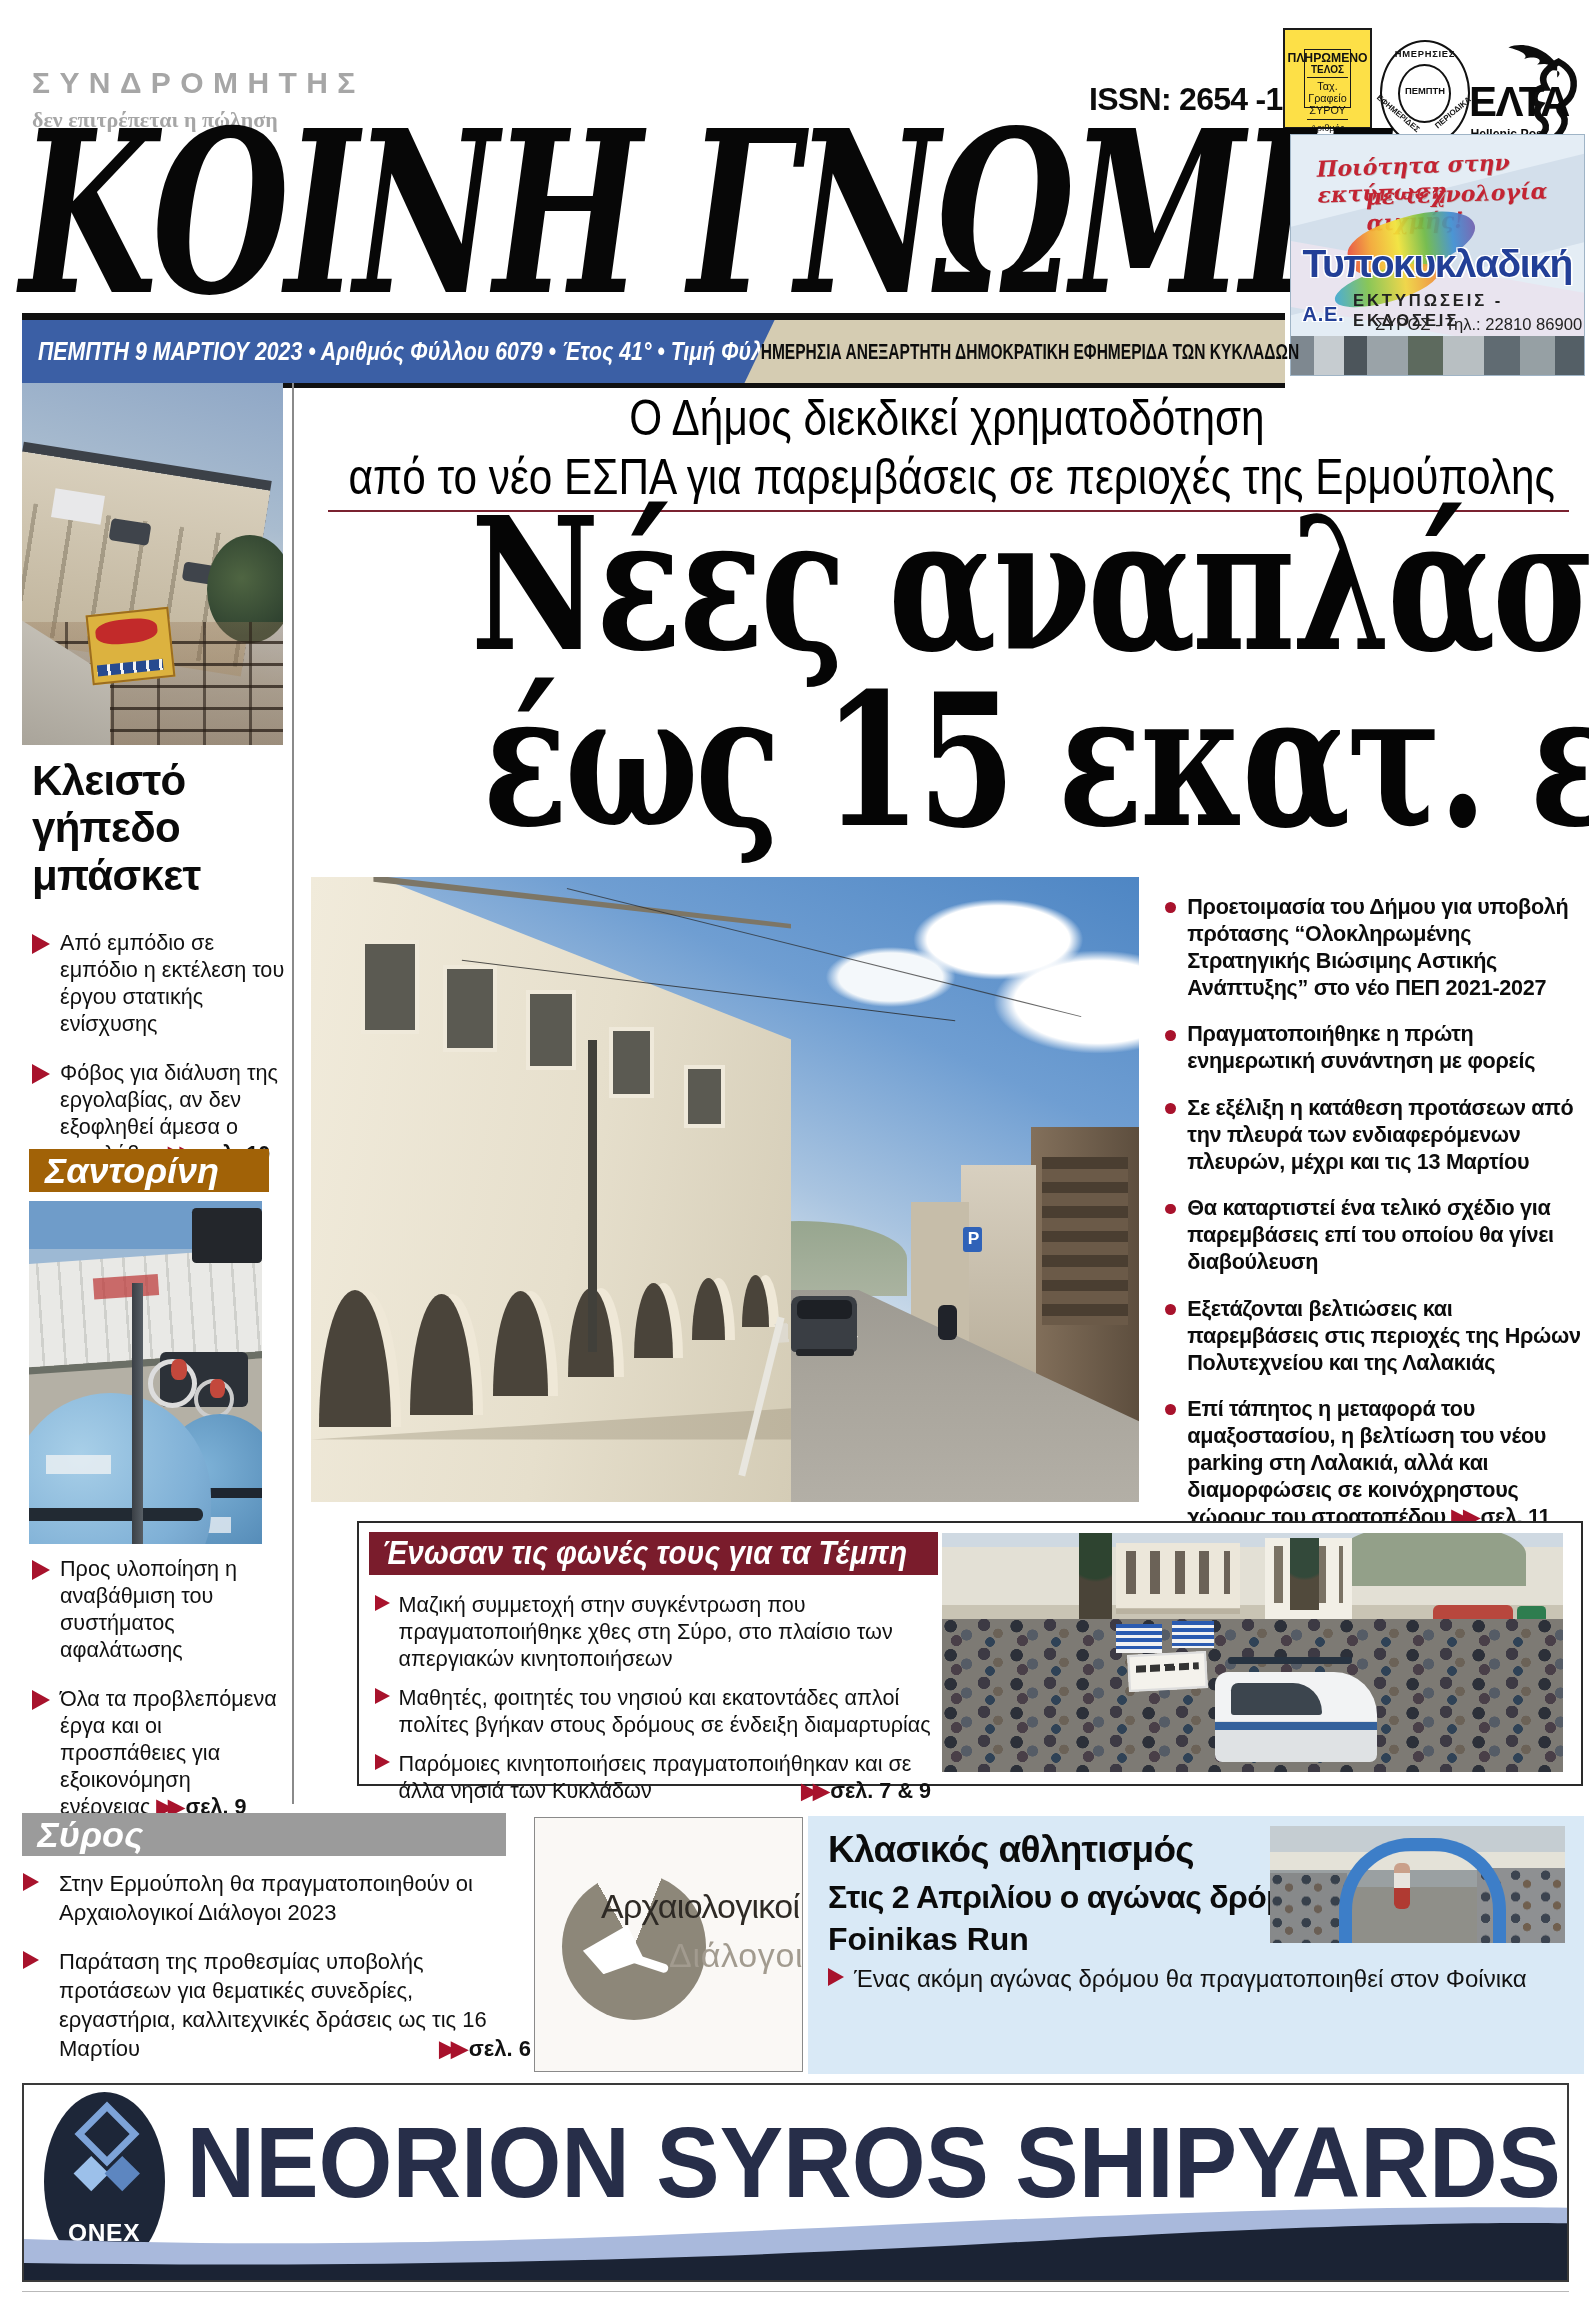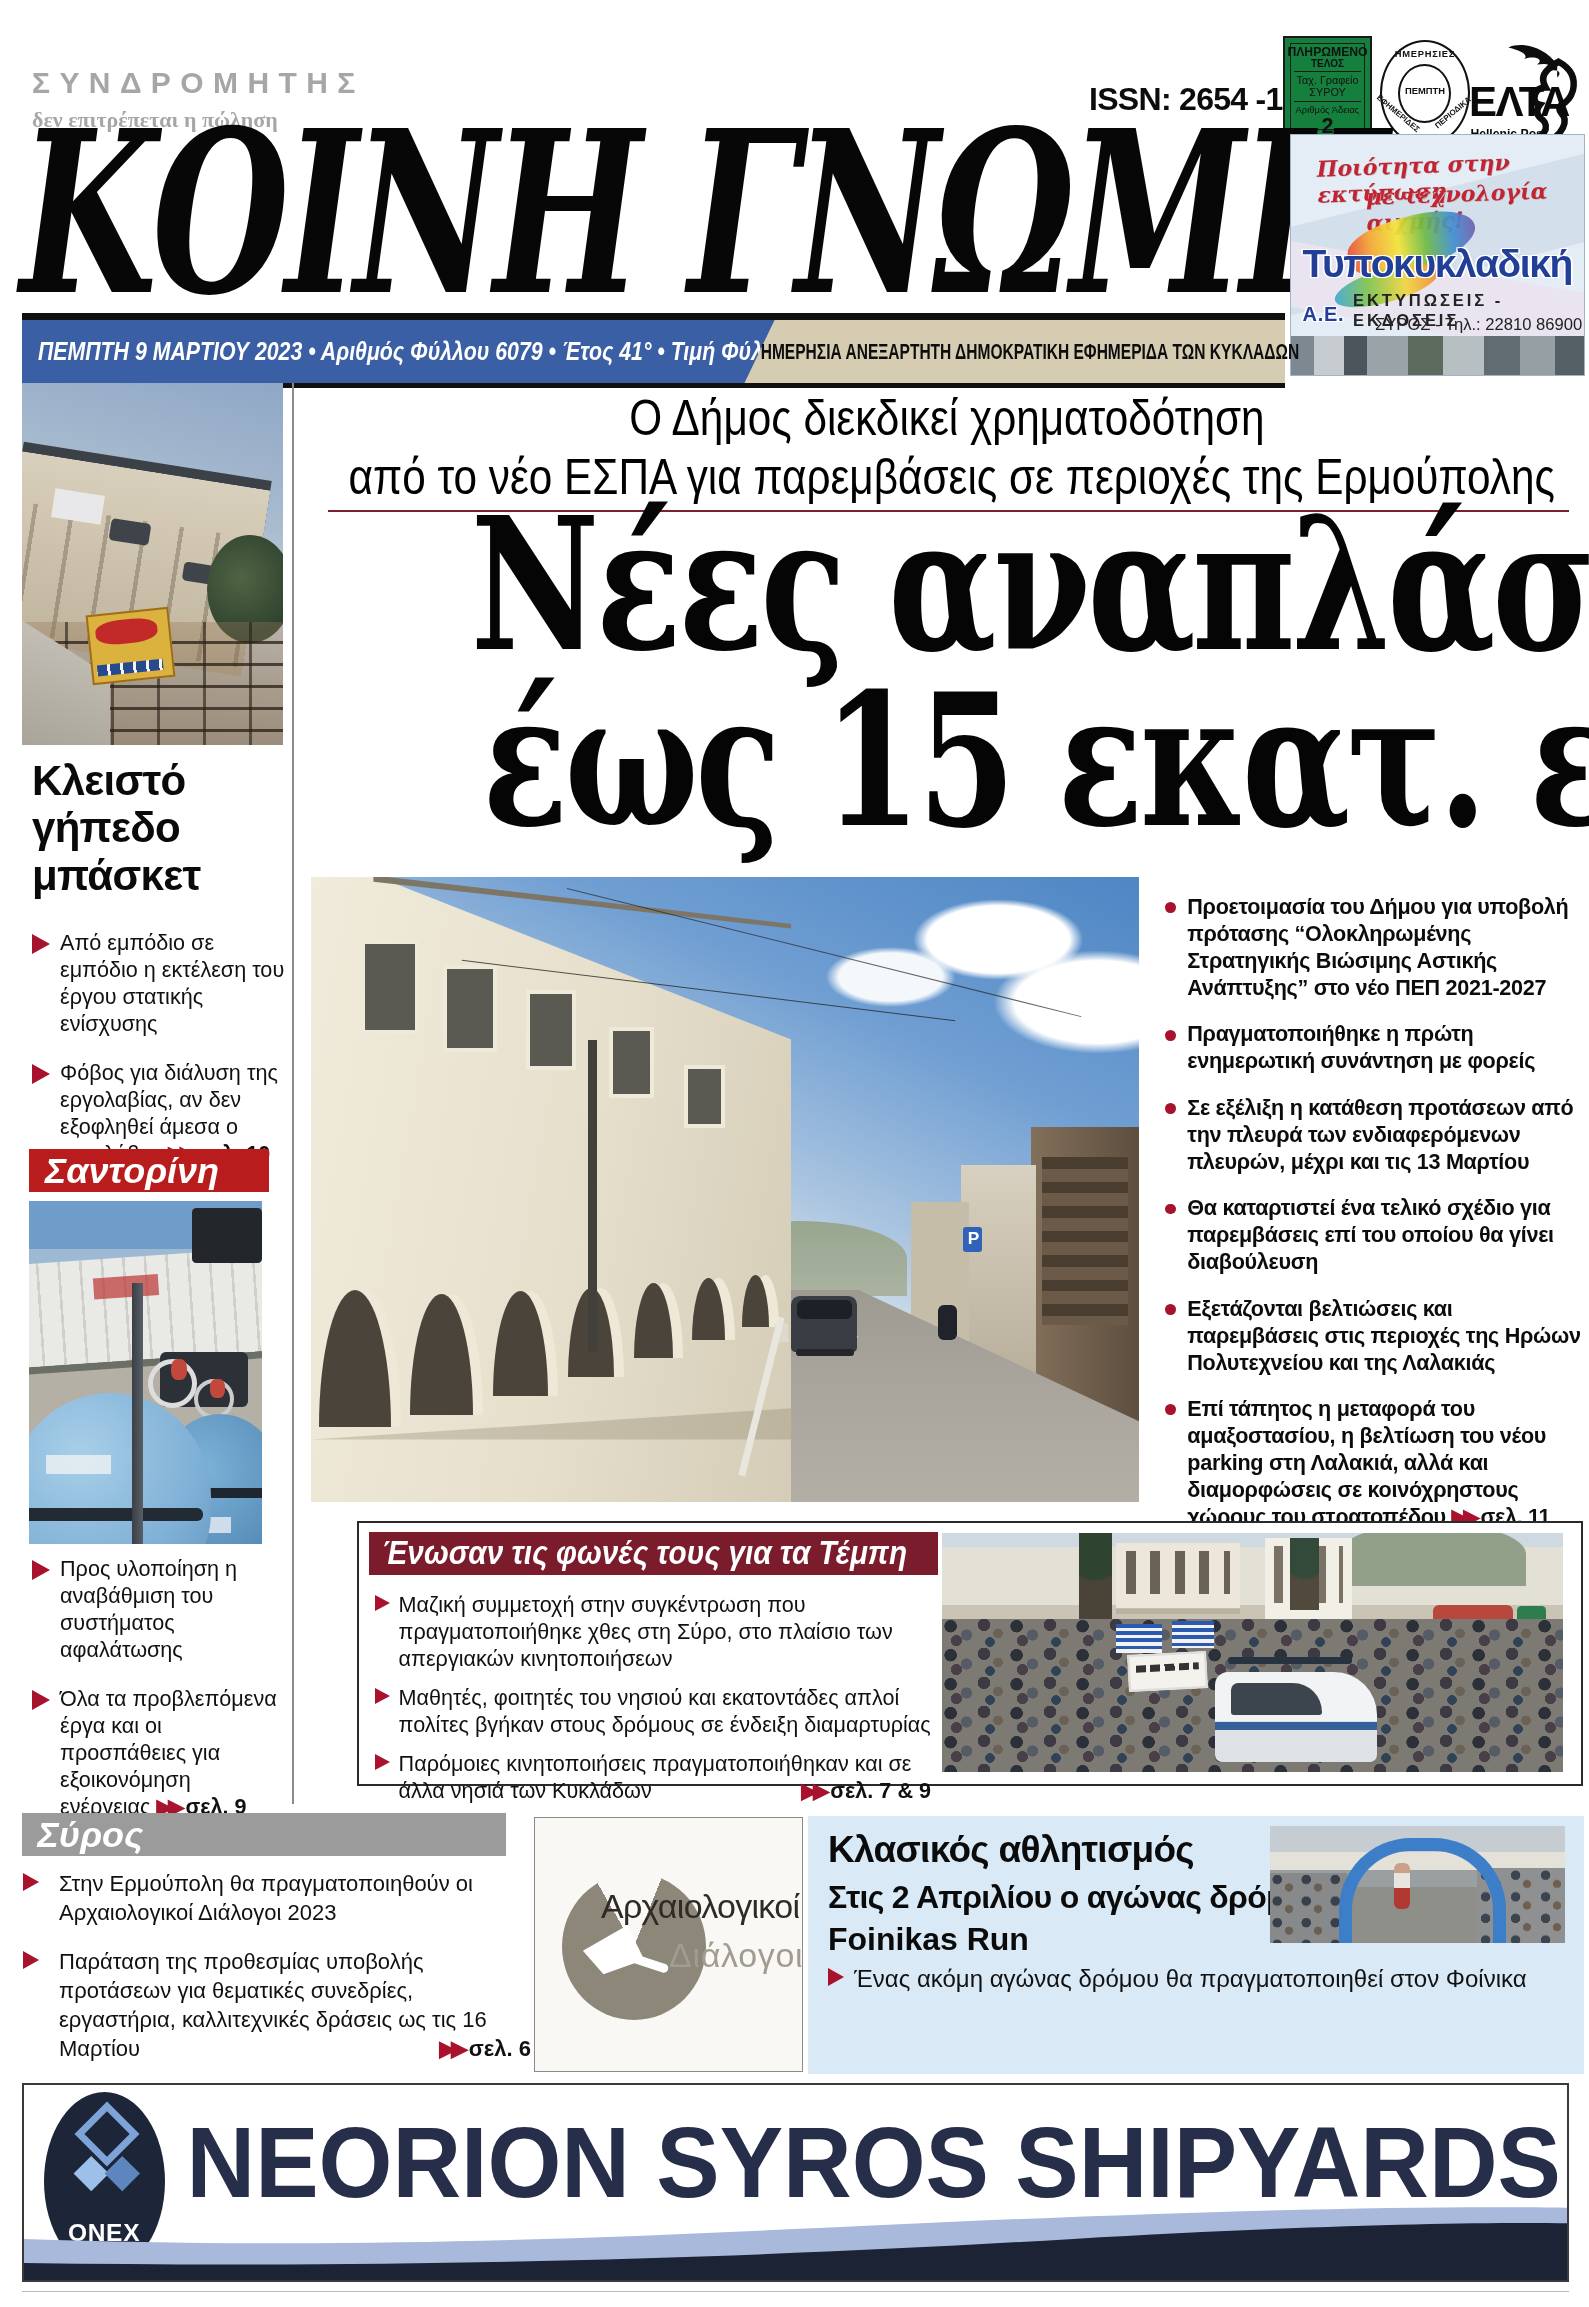--- a/index.html
+++ b/index.html
@@ -5,21 +5,21 @@
   html,body{margin:0;padding:0;background:#e8e8e8;}
   .page{position:relative;width:1590px;height:2307px;background:#ffffff;overflow:hidden;
         font-family:"Liberation Sans",sans-serif;color:#111;}
   .abs{position:absolute;}
 
   
   .sub-title{left:32px;top:66px;font-size:30px;font-weight:bold;color:#a6a6a6;letter-spacing:9.4px;}
   .sub-note{left:32px;top:107px;font-size:22px;font-weight:bold;color:#a6a6a6;font-family:Liberation Serif, serif;}
   .issn{left:1089px;top:81px;font-size:32px;font-weight:bold;color:#0c0c0c;letter-spacing:-0.7px;}
 
-  .stamp-box{left:1283px;top:36px;width:89px;height:101px;border:2.2px solid #1a1a1a;padding:5px;box-sizing:border-box;background:#15803d;}
+  .stamp-box{left:1283px;top:28px;width:89px;height:101px;border:2.2px solid #1a1a1a;padding:19px;box-sizing:border-box;background:#fde047;}
   .stamp-in{width:100%;height:100%;border:1.4px solid #1a1a1a;box-sizing:border-box;display:flex;flex-direction:column;align-items:center;text-align:center;}
   .stamp-in .s1{font-size:12.2px;font-weight:bold;line-height:1.05;margin-top:2.2px;}
   .stamp-in .s2{font-size:10px;font-weight:bold;line-height:1.0;border-bottom:1.4px solid #1a1a1a;width:92%;padding-bottom:2.2px;}
   .stamp-in .s3{font-size:10.8px;margin-top:2.2px;}
   .stamp-in .s4{font-size:10.8px;border-bottom:1.4px solid #1a1a1a;width:92%;padding-bottom:2.9px;}
   .stamp-in .s5{font-size:9.4px;margin-top:1.4px;}
   .stamp-in .s6{font-size:21.6px;font-weight:bold;line-height:1;}
 
   .round-stamp{left:1380px;top:40px;width:86px;height:102px;border:2.9px solid #111;border-radius:50%;background:#fff;}
   .round-in{position:absolute;left:16px;top:21.6px;width:49px;height:55px;border:2.2px solid #111;border-radius:50%;}
@@ -110,21 +110,21 @@
   .gym-tree{position:absolute;right:-4%;top:42%;width:86px;height:108px;border-radius:50%;
       background:radial-gradient(circle at 40% 40%,#4f6542,#2f4230 70%);}
   .gym-ramp{position:absolute;left:0;bottom:0;width:34%;height:42%;background:linear-gradient(200deg,#cfcbc2,#a9a49a);
       clip-path:polygon(0 18%,100% 55%,100% 100%,0 100%);}
 
   .basket-title{left:32px;top:757px;width:252px;font-size:42px;font-weight:bold;line-height:1.13;letter-spacing:-0.7px;color:#0a0a0a;}
   .basket-title div{display:block;}
   .lcol-bullets{width:253px;font-size:21.6px;line-height:27px;color:#111;}
   .lcol-bullets .bitem{margin-bottom:21.6px;}
 
-  .sant-banner{left:29px;top:1149px;width:240px;height:43px;background:#b91c1c;display:flex;align-items:center;}
+  .sant-banner{left:29px;top:1149px;width:240px;height:43px;background:#a16207;display:flex;align-items:center;}
   .band-label{color:#fff;font-weight:bold;font-style:italic;font-size:36px;margin-left:16px;white-space:nowrap;}
   .photo-sant{left:29px;top:1201px;width:233px;height:343px;overflow:hidden;background:linear-gradient(180deg,#6f9cc9 0 14%,#9db9d4 14% 20%,#c9cdc9 20% 45%,#b4b0a5 45% 100%);}
   .sa-cont{position:absolute;left:-4%;top:16%;width:108%;height:30%;transform:rotate(-4deg);
      background:repeating-linear-gradient(90deg,#e9e9e6 0 19px,#cfd0cc 19px 21.6px);box-shadow:0 7.2px 0 #6b6f66;}
   .sa-cont::after{content:"";position:absolute;left:30%;top:18%;width:65px;height:21.6px;background:#b33;opacity:.7;}
   .sa-mach{position:absolute;right:0;top:2%;width:30%;height:16%;background:#23262b;border-radius:4.3px;}
   .sa-mach2{position:absolute;right:6%;top:44%;width:38%;height:16%;background:#2c3138;border-radius:5.8px;}
   .sa-ring1{position:absolute;right:28%;top:46%;width:39px;height:39px;border:5px solid #ddd;border-radius:50%;}
   .sa-ring2{position:absolute;right:12%;top:52%;width:32px;height:32px;border:4.3px solid #ccc;border-radius:50%;}
   .sa-lamp1{position:absolute;right:32%;top:46%;width:16px;height:21.6px;background:#c3483c;border-radius:40%;}

